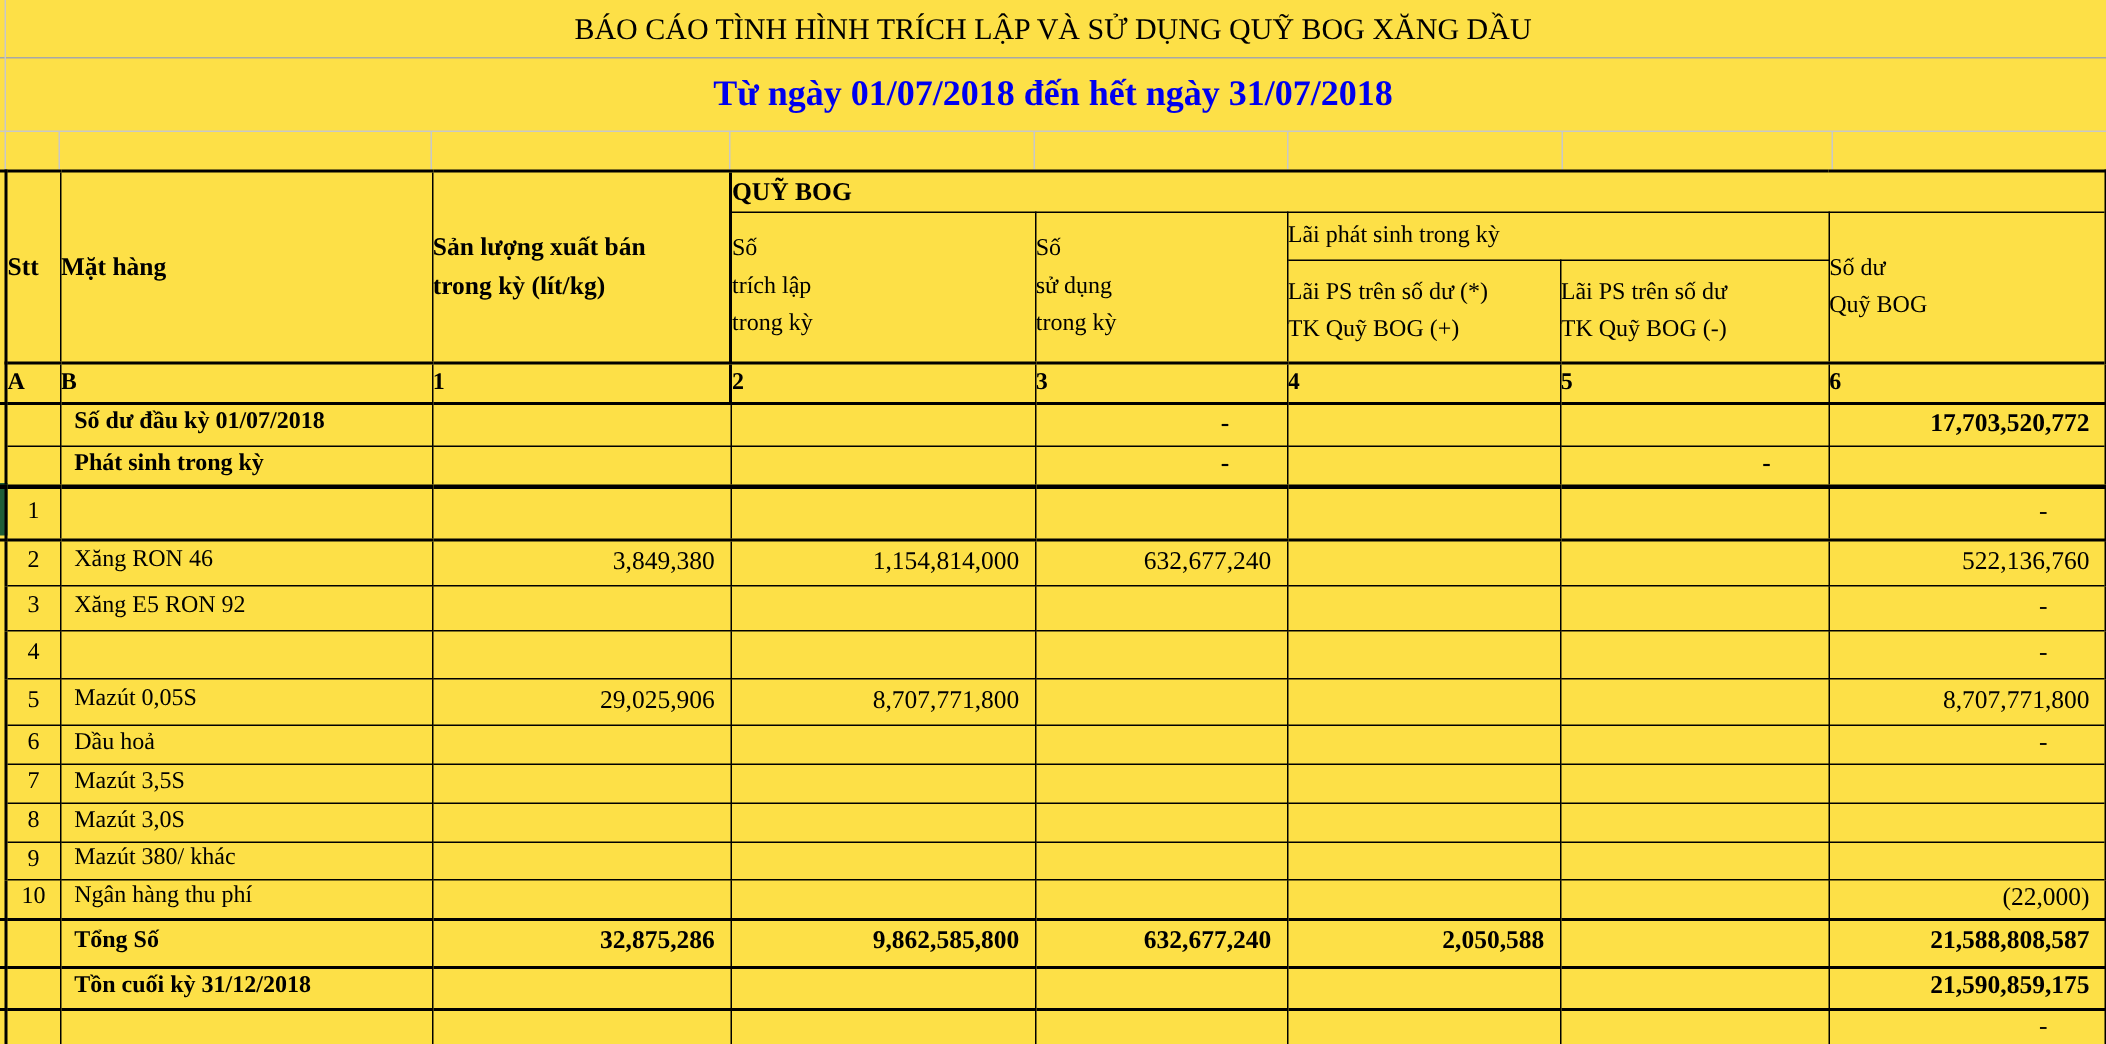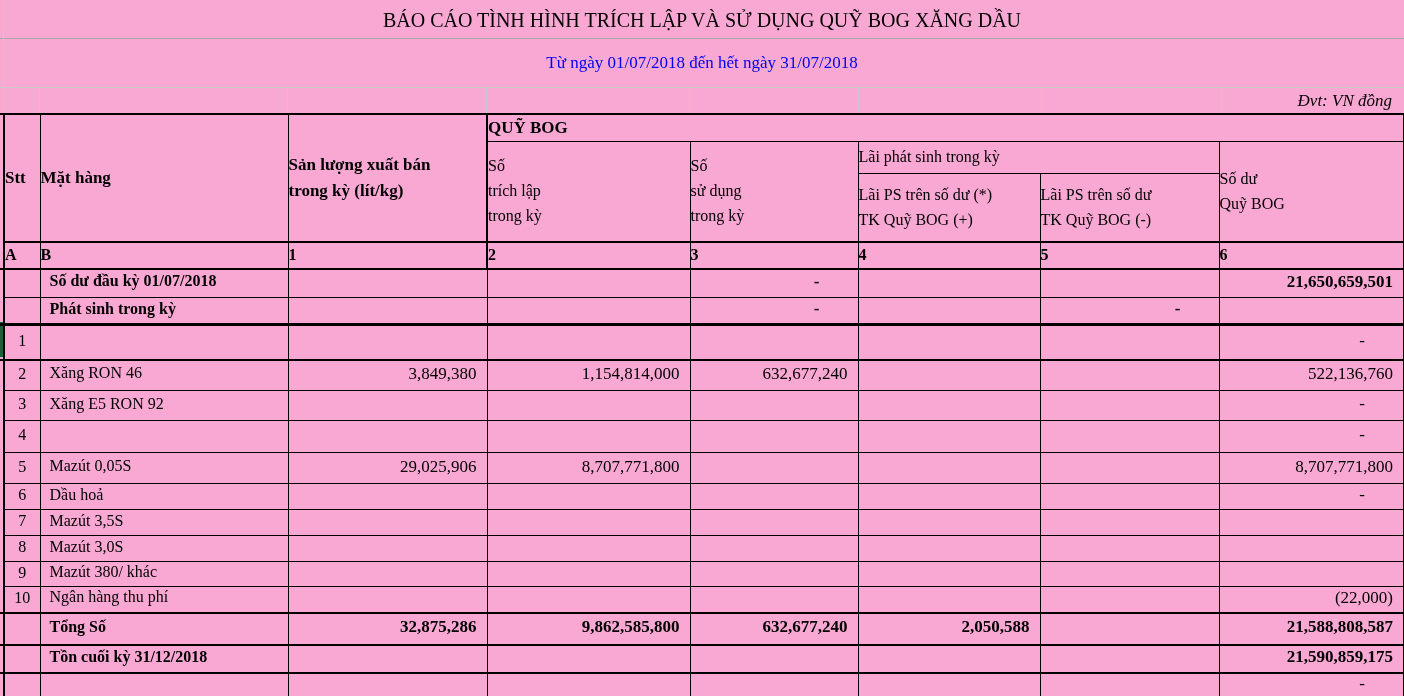--- a/index.html
+++ b/index.html
@@ -1,29 +1,29 @@
 <!DOCTYPE html>
 <html><head>
 <meta charset="utf-8">
 <style>
   * { margin:0; padding:0; box-sizing:border-box; }
   html,body { background:#ffffff; }
   .sheet {
     position:relative; width:1404px; height:696px; overflow:hidden;
-    background:#f9a8d4; color:#000;
+    background:#fde047; color:#000;
     font-family:"Liberation Serif","DejaVu Serif",serif;
   }
   
   .title {
     position:absolute; top:0; left:0; width:1404px; height:38px;
     line-height:40px; text-align:center; font-size:20px; white-space:nowrap;
   }
   .period {
     position:absolute; top:38px; left:0; width:1404px; height:49px;
-    line-height:50px; text-align:center; font-size:17px; font-weight:normal;
+    line-height:50px; text-align:center; font-size:24px; font-weight:bold;
   }
   .unit {
     position:absolute; top:88px; left:0; width:1404px; height:25px;
     line-height:25px; text-align:right; padding-right:12px;
     font-style:italic; font-size:17px;
   }
   .gl { position:absolute; background:#c8c8c8; }
   .greenbar { position:absolute; left:0; top:322px; width:5px; height:35px; }
 
   
@@ -57,21 +57,20 @@
   tr.r-b2 > td { border-bottom:2px solid #000; }
   tr.r-b0 > td { border-bottom:none; }
 </style>
 </head>
 <body>
 
 <div class="sheet">
 
   <div class="title">BÁO CÁO TÌNH HÌNH TRÍCH LẬP VÀ SỬ DỤNG QUỸ BOG XĂNG DẦU</div>
   <div class="period" style="color: rgb(0, 0, 238);">Từ ngày 01/07/2018 đến hết ngày 31/07/2018</div>
-  <div class="unit">Đvt: VN đồng</div>
 
   <div class="gl" style="left:0;top:38px;width:1404px;height:1px;background:#a8a8a8;"></div>
   <div class="gl" style="left:0;top:87px;width:1404px;height:1px;"></div>
   <div class="gl" style="left:3px;top:0;width:1px;height:113px;"></div>
   <div class="gl" style="left:39px;top:88px;width:1px;height:25px;"></div>
   <div class="gl" style="left:287px;top:88px;width:1px;height:25px;"></div>
   <div class="gl" style="left:486px;top:88px;width:1px;height:25px;"></div>
   <div class="gl" style="left:689px;top:88px;width:1px;height:25px;"></div>
   <div class="gl" style="left:858px;top:88px;width:1px;height:25px;"></div>
   <div class="gl" style="left:1041px;top:88px;width:1px;height:25px;"></div>
@@ -131,21 +130,21 @@
     <tbody>
         <tr class="bold" style="height: 29px;">
           <td class="gutb"></td>
           <td class="c-stt"></td>
           <td class="c-name">Số dư đầu kỳ 01/07/2018</td>
           <td class="c-num"></td>
           <td class="c-num"></td>
           <td class="c-num dash">-</td>
           <td class="c-num"></td>
           <td class="c-num"></td>
-          <td class="c-num re">21,650,659,501</td>
+          <td class="c-num re">17,703,520,772</td>
         </tr>
         <tr class="bold r-b3" style="height: 27px; margin-top: 12px;">
           <td class="gutb"></td>
           <td class="c-stt"></td>
           <td class="c-name">Phát sinh trong kỳ</td>
           <td class="c-num"></td>
           <td class="c-num"></td>
           <td class="c-num dash">-</td>
           <td class="c-num"></td>
           <td class="c-num dash">-</td>

